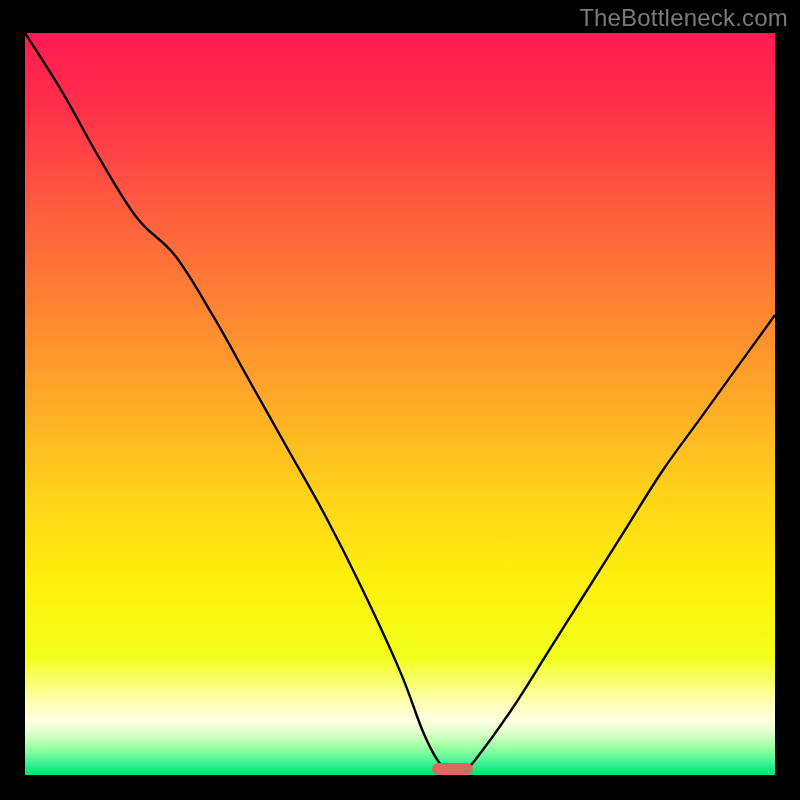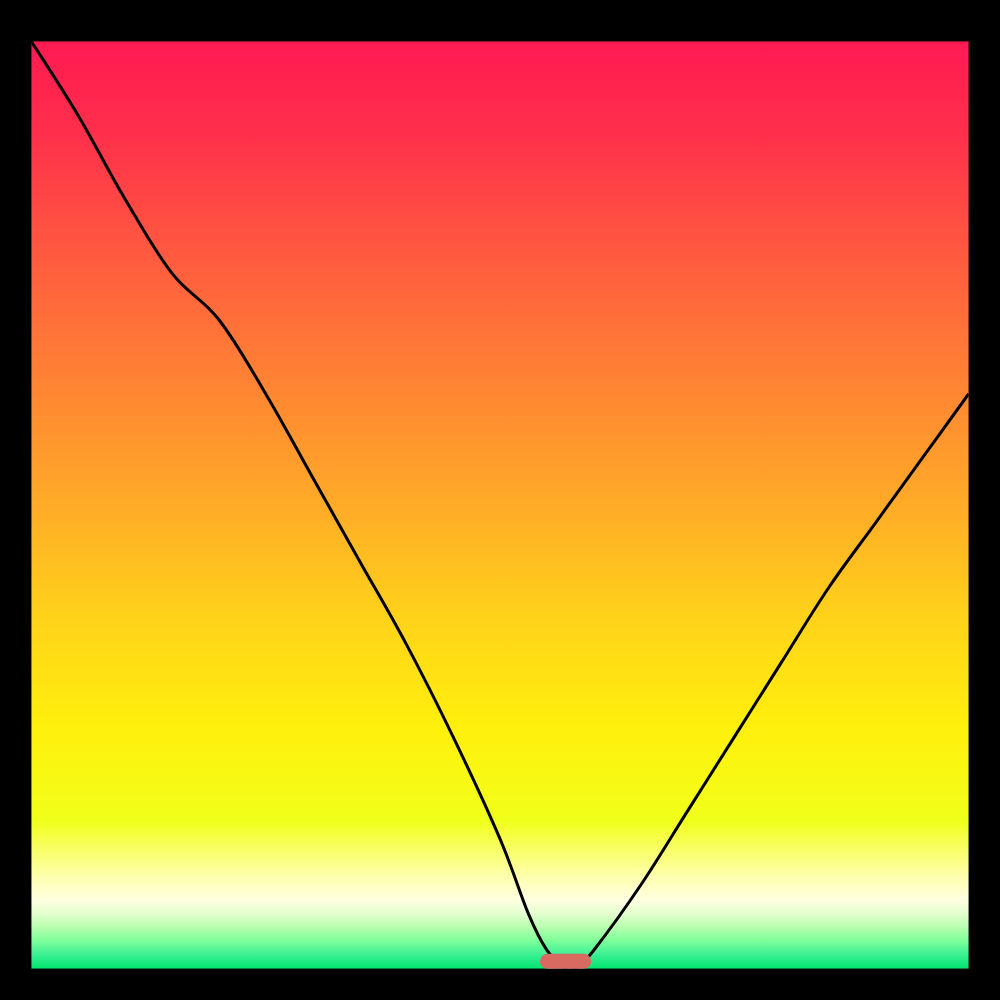--- a/index.html
+++ b/index.html
@@ -53,20 +53,21 @@
     position: absolute;
     background: #d86a62;
     border-radius: 999px;
   }
 </style>
 </head>
 <body>
 
 <div class="frame">
 
+  <div class="attribution">TheBottleneck.com</div>
 
   <div class="plot-area">
 
     <svg class="gradient-bg" viewBox="0 0 100 100" preserveAspectRatio="none">
       <defs>
         <linearGradient id="bg-grad" x1="0" y1="0" x2="0" y2="1">
             <stop offset="0%" stop-color="#ff1a52"></stop>
             <stop offset="10%" stop-color="#ff2f4b"></stop>
             <stop offset="22%" stop-color="#ff5740"></stop>
             <stop offset="35%" stop-color="#ff7e35"></stop>

